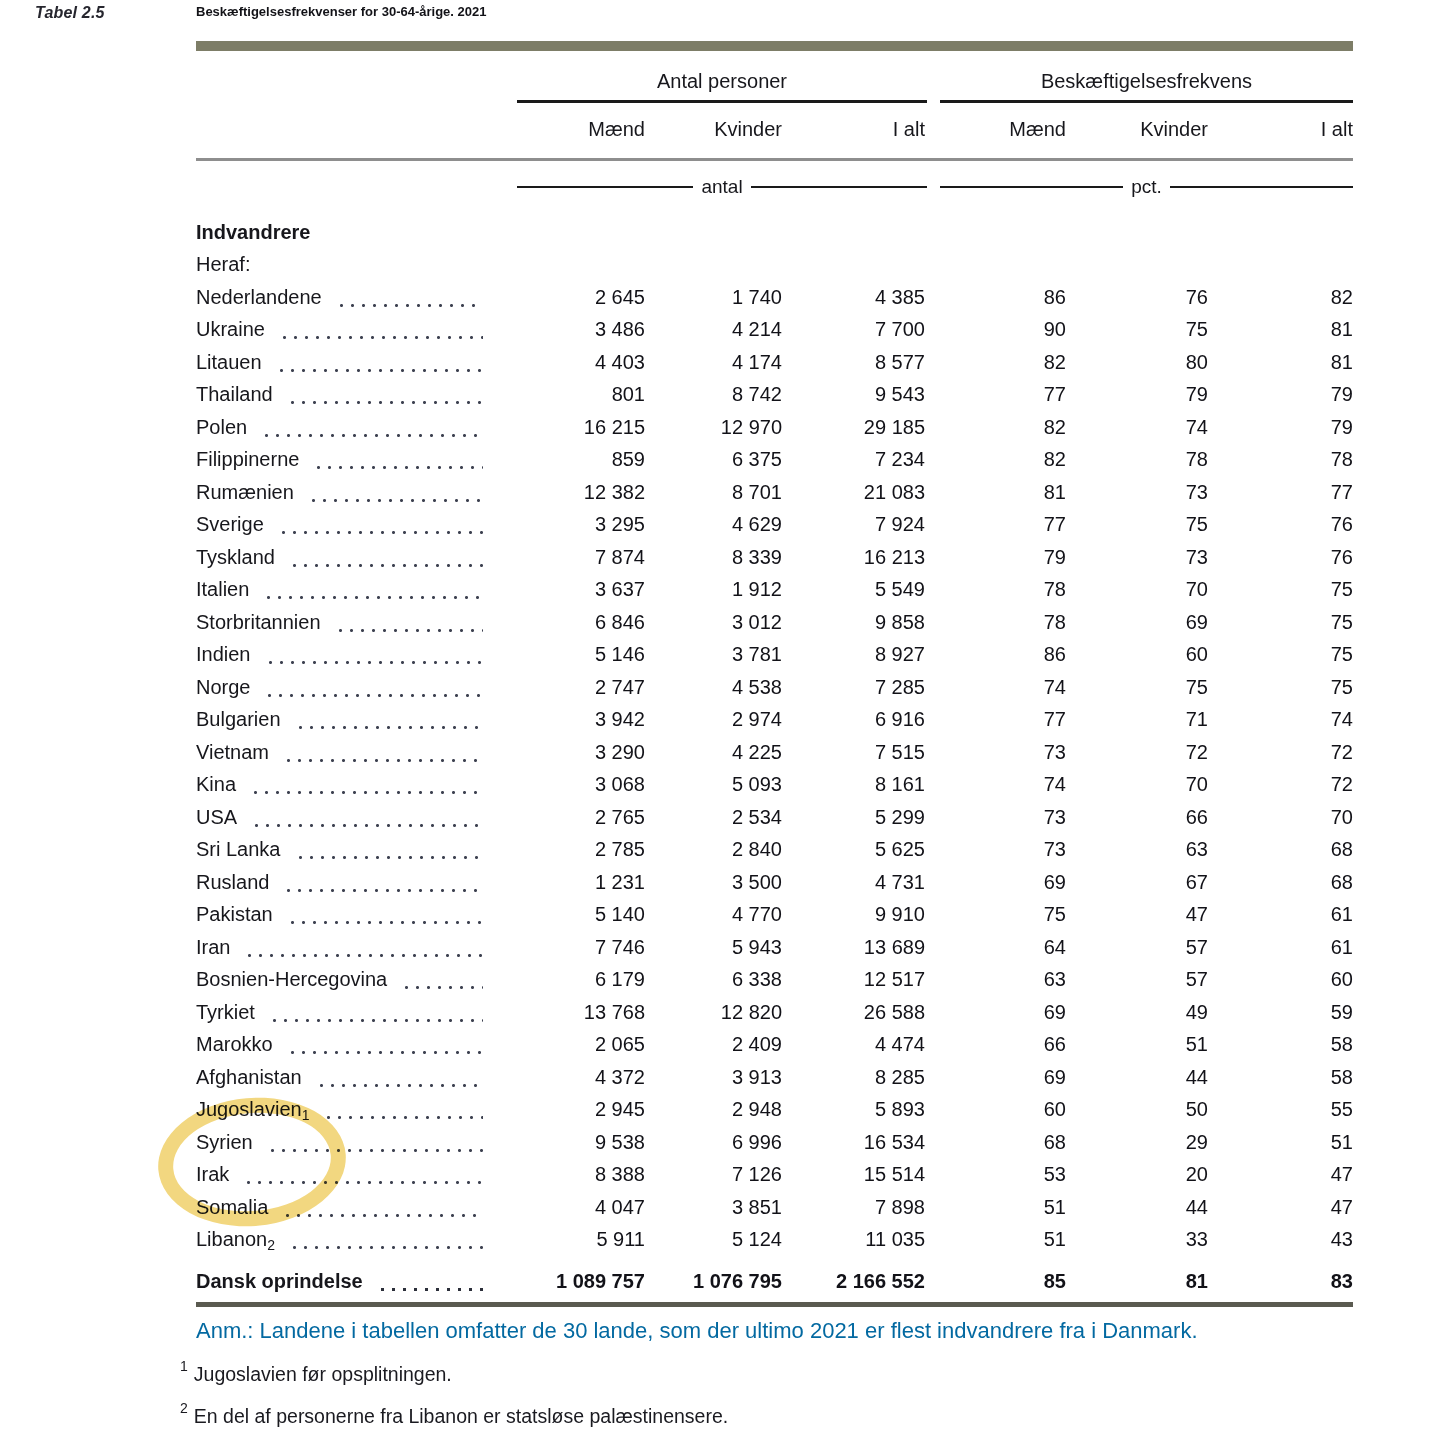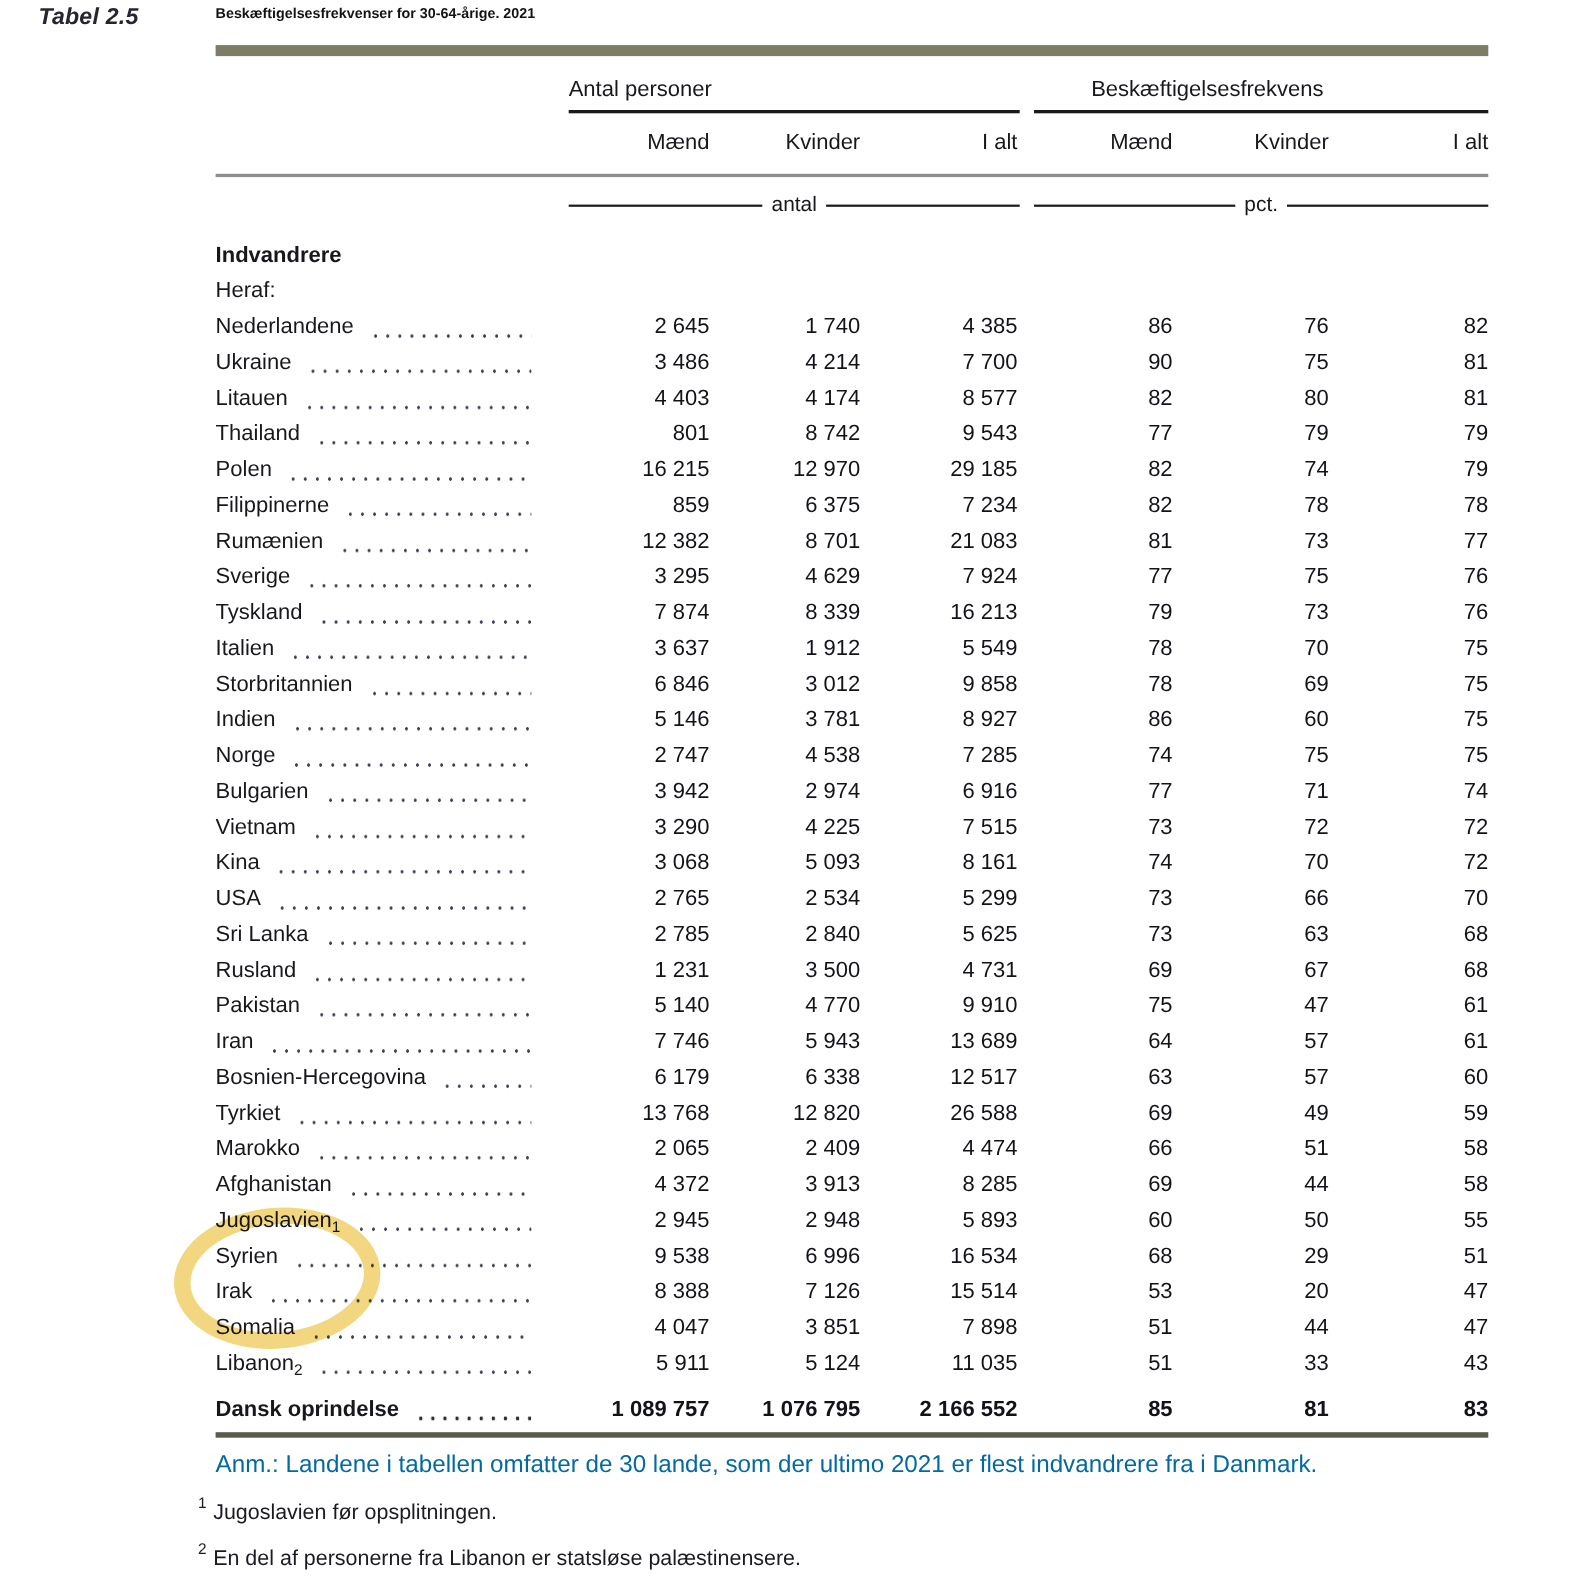--- a/index.html
+++ b/index.html
@@ -3,33 +3,33 @@
 <meta charset="utf-8">
 <style>
   html,body{margin:0;padding:0;}
   body{
     width:1440px;height:1447px;position:relative;background:#ffffff;
     font-family:"Liberation Sans","DejaVu Sans",sans-serif;
     color:#17171c;overflow:hidden;
   }
   
   .tag{
-    position:absolute;left:35px;top:4px;font-size:21px;font-style:italic;
+    position:absolute;left:35px;top:4px;font-size:16px;font-style:italic;
     font-weight:bold;color:#26262e;letter-spacing:.2px;
   }
   .title{
     position:absolute;left:196px;top:4px;font-size:13px;font-weight:bold;color:#121217;
   }
   .top-band{
     position:absolute;left:196px;top:41px;width:1157px;height:10px;background:#7d7d67;
   }
   
-  .grp-label{position:absolute;top:70px;font-size:20px;text-align:left;color:#17171c;}
+  .grp-label{position:absolute;top:70px;font-size:20px;text-align:center;color:#17171c;}
   .grp1-label{left:517px;width:410px;}
-  .grp2-label{left:992px;width:413px;}
+  .grp2-label{left:940px;width:413px;}
   .grp-rule{position:absolute;top:100px;height:3px;background:#1a1a1a;}
   .grp1-rule{left:517px;width:410px;}
   .grp2-rule{left:940px;width:413px;}
   .subhead{position:absolute;left:196px;top:118px;width:1157px;display:grid;
     grid-template-columns:291px 158px 137px 143px 141px 142px 145px;font-size:20px;}
   .subhead span{text-align:right;}
   .mid-rule{position:absolute;left:196px;top:158px;width:1157px;height:3px;background:#8e8e8e;}
   .unit-row{position:absolute;top:176px;display:flex;align-items:center;font-size:19px;}
   .unit1{left:517px;width:410px;}
   .unit2{left:940px;width:413px;}

